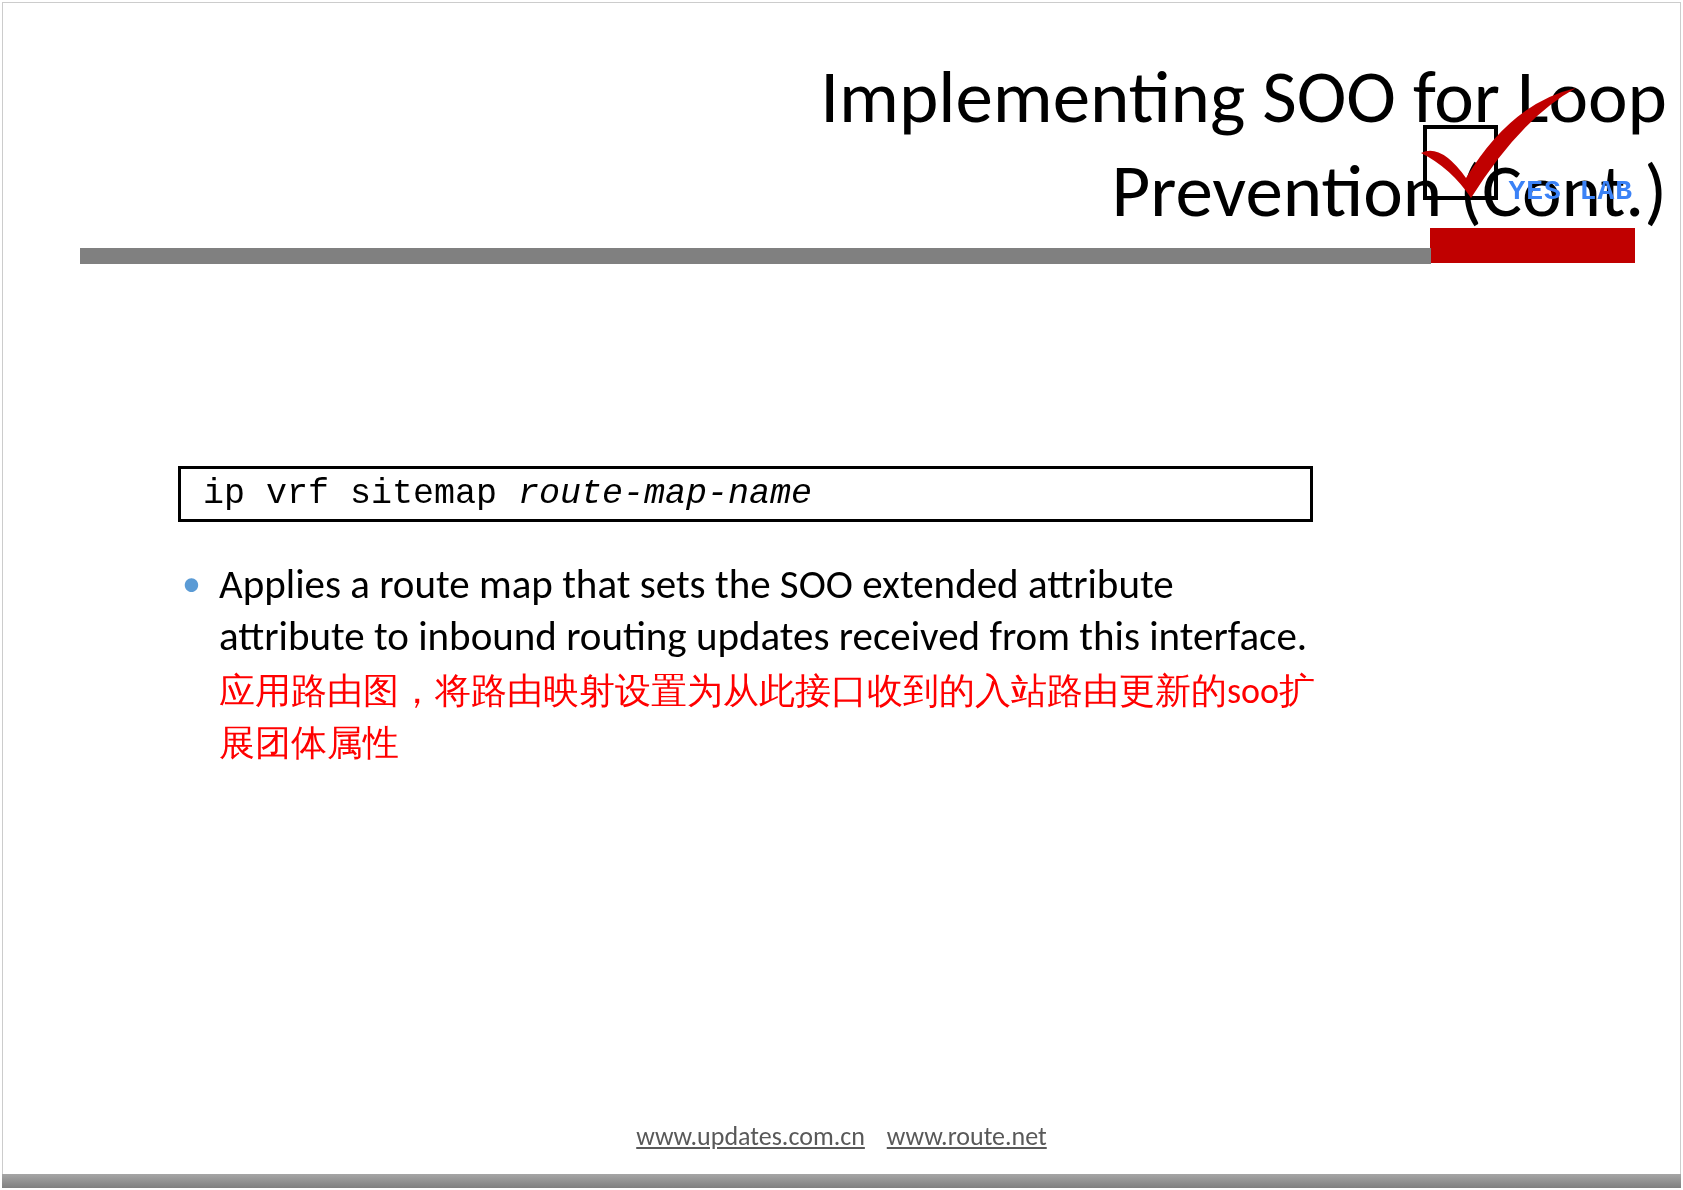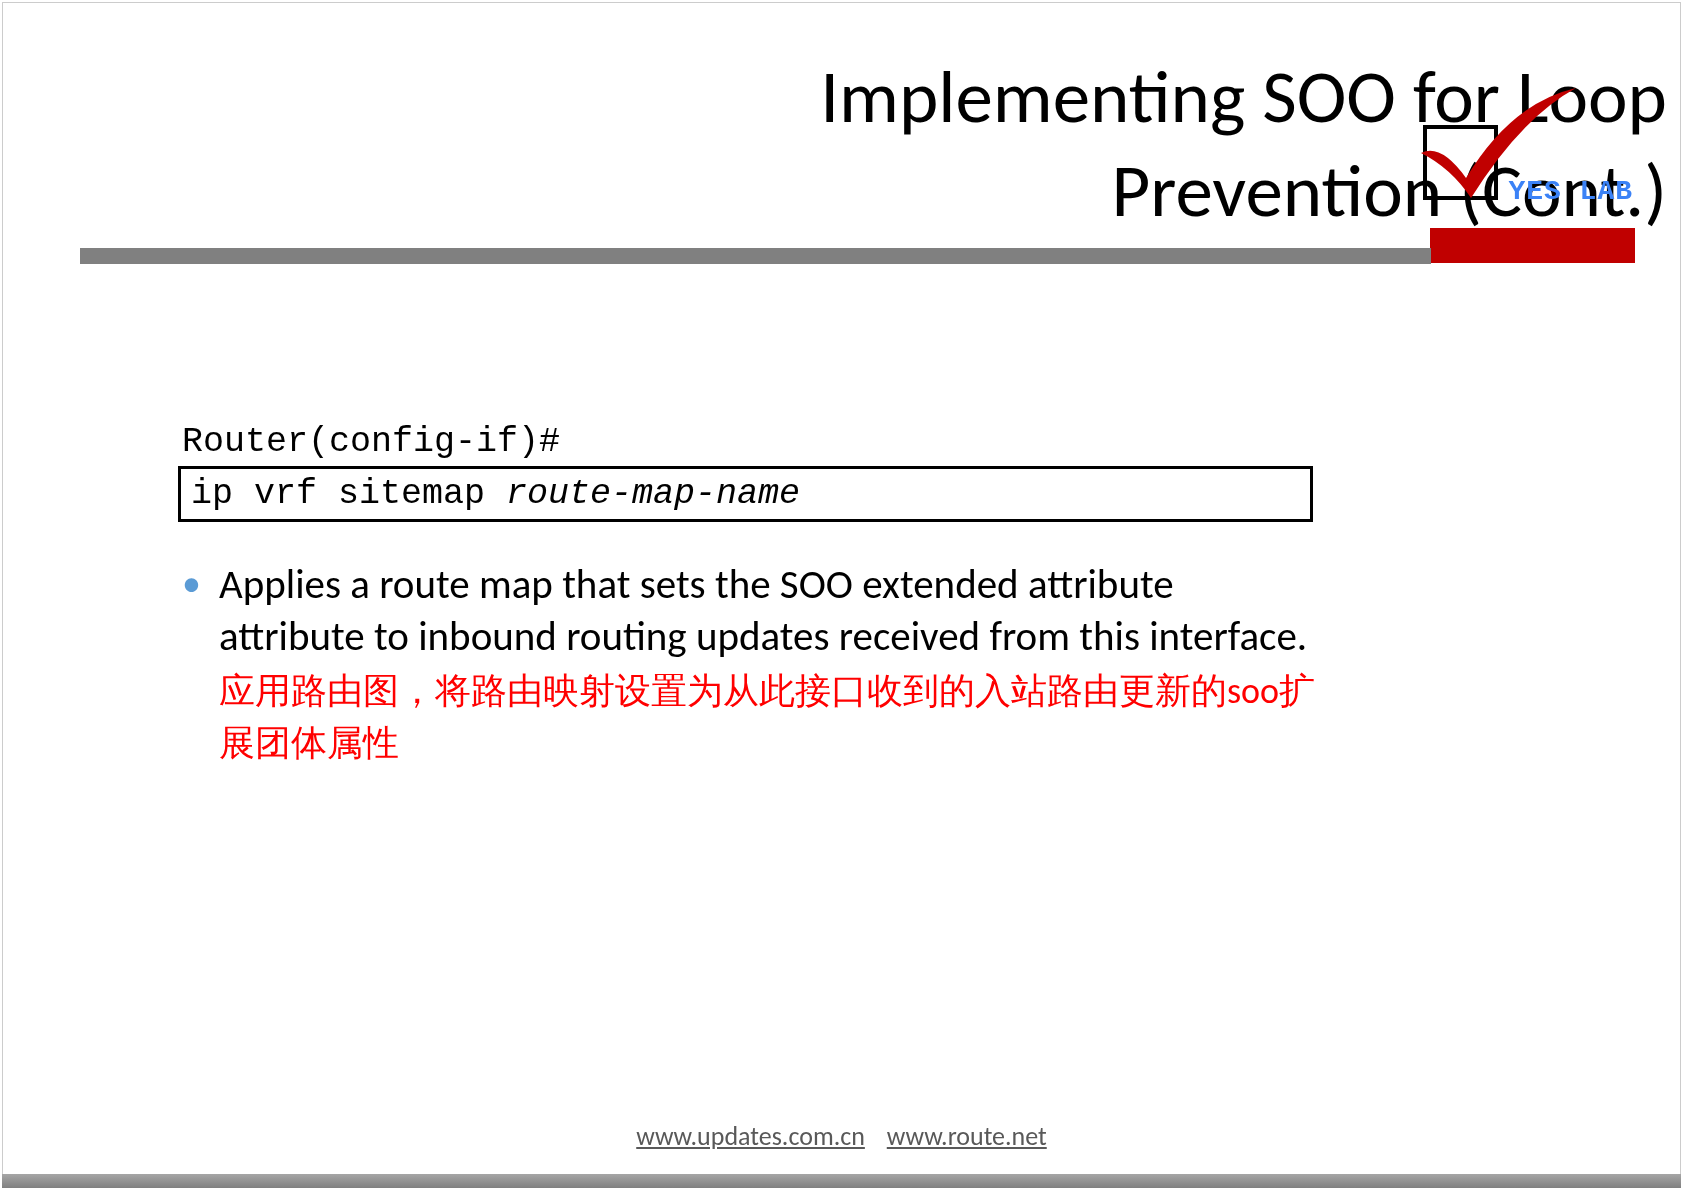--- a/index.html
+++ b/index.html
@@ -108,21 +108,21 @@
       font-family: "Courier New", monospace;
       font-size: 35px;
       color: #000;
     }
     .command-box {
       position: absolute;
       top: 466px;
       left: 178px;
       width: 1135px;
       border: 3px solid #000;
-      padding: 5px 10px;
+      padding: 5px 22px;
       font-family: "Courier New", monospace;
       font-size: 35px;
     }
     .command-fixed {
       font-style: normal;
     }
     .command-italic {
       font-style: italic;
     }
     .bullet-section {
@@ -189,21 +189,20 @@
     <svg class="checkmark-svg" viewBox="0 0 170 120">
       <path d="M 10 70 Q 30 60 55 95 Q 100 20 165 5 Q 110 35 60 115 Q 40 85 10 70 Z" fill="#c00000"></path>
     </svg>
     <div class="logo-text">YES LAB</div>
   </div>
 
   <div class="red-bar"></div>
   <div class="gray-bar"></div>
 
 
-  <div class="prompt-text">Router(config-if)#</div>
 
   <div class="command-box">
     <span class="command-fixed">ip vrf sitemap </span><span class="command-italic">route-map-name</span>
   </div>
 
   <div class="bullet-section">
     <div class="bullet-item">
       <span class="bullet-dot">•</span>
       <div class="bullet-text">
         <span>Applies a route map that sets the SOO extended attribute attribute to inbound routing updates received from this interface.</span><span class="chinese-text">应用路由图，将路由映射设置为从此接口收到的入站路由更新的soo扩展团体属性</span>

